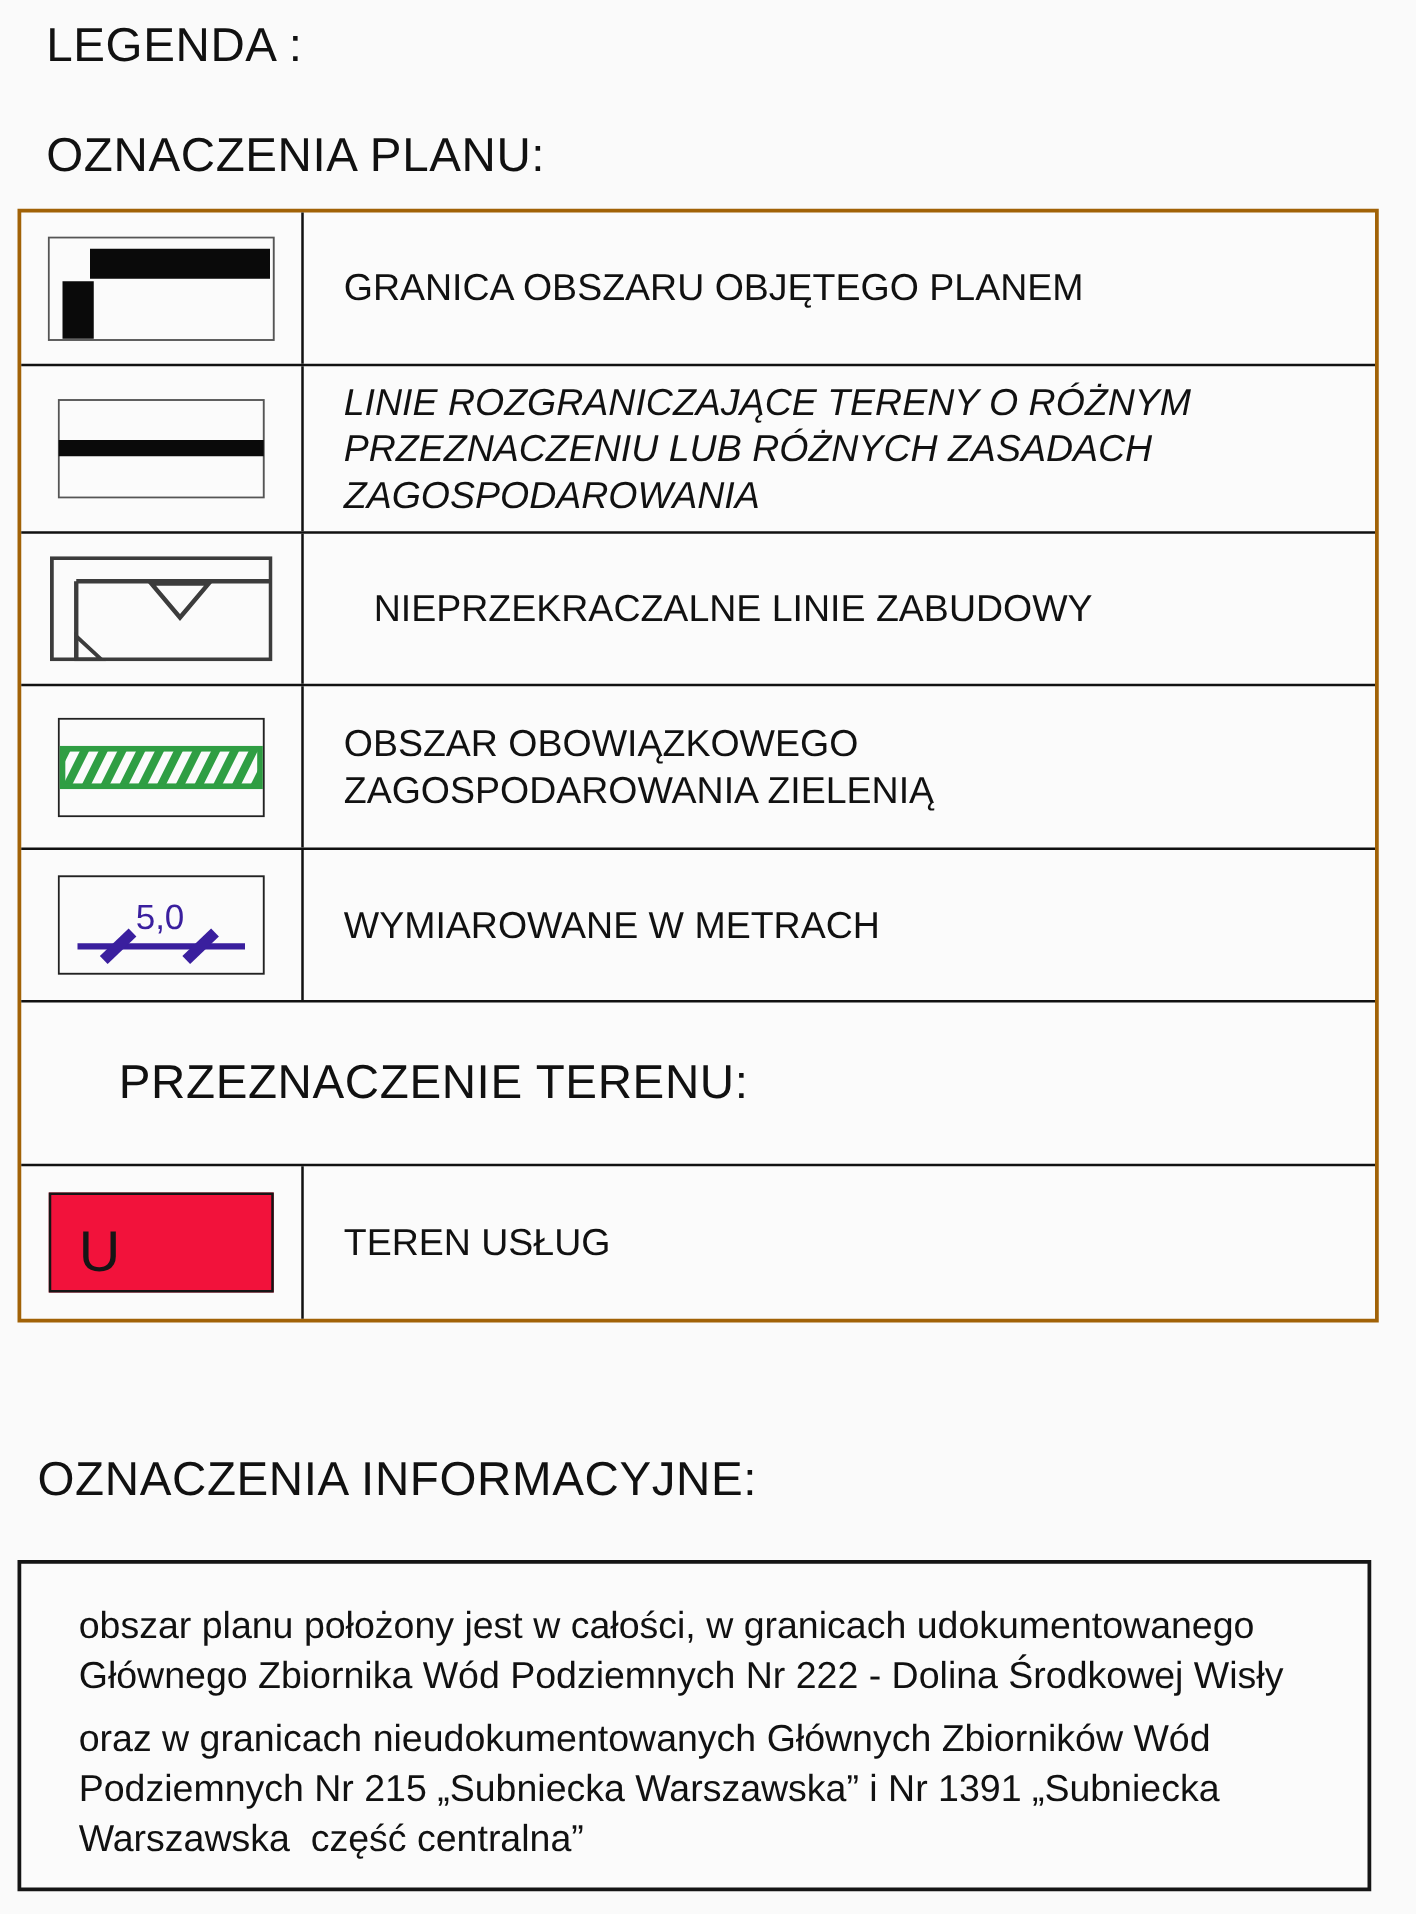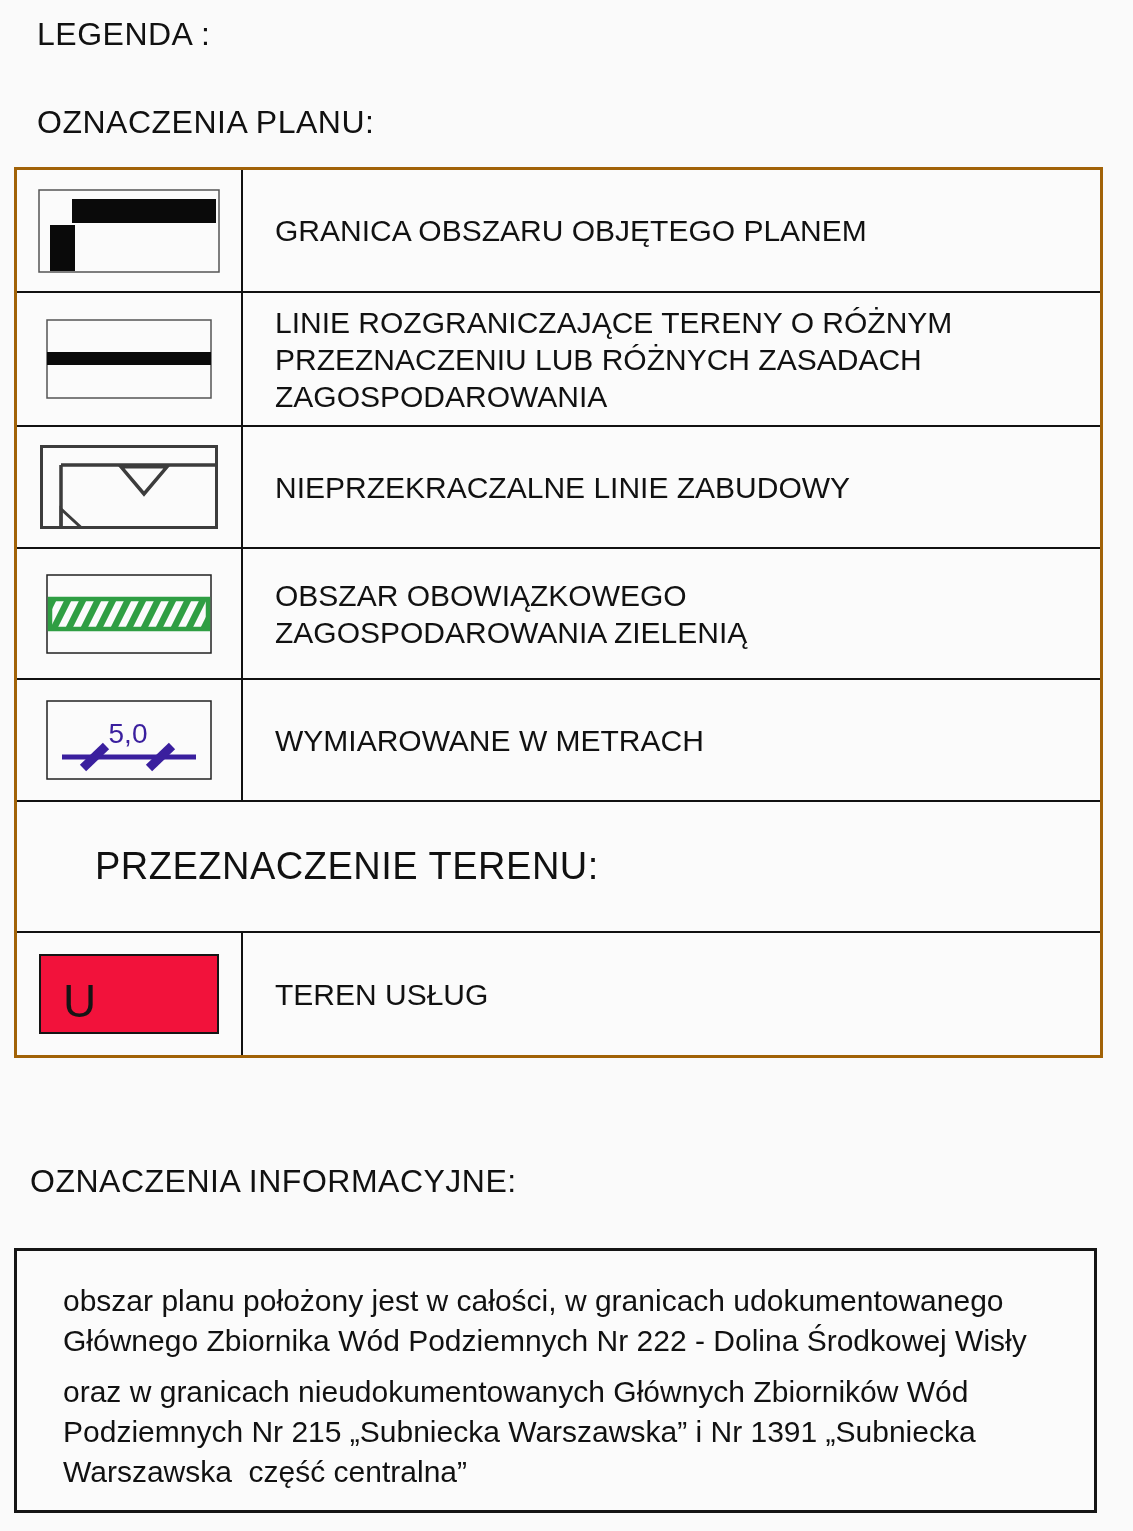--- a/index.html
+++ b/index.html
@@ -10,21 +10,21 @@
     width: 1133px;
     height: 1531px;
     position: relative;
     background: #fafafa;
     color: #111;
     font-family: "Liberation Sans", sans-serif;
     overflow: hidden;
   }
   .heading {
     position: absolute;
-    font-size: 32px;
+    font-size: 38px;
     letter-spacing: 0.5px;
     white-space: nowrap;
   }
   #legend-heading   { left: 37px; top: 16px; }
   #plan-heading     { left: 37px; top: 104px; }
   #info-heading     { left: 30px; top: 1163px; }
 
   
   .legend-table {
     position: absolute;
@@ -52,22 +52,22 @@
     display: flex;
     flex-direction: column;
     justify-content: center;
     padding-left: 32px;
     padding-right: 16px;
     font-size: 30px;
     line-height: 37px;
     white-space: pre-wrap;
   }
   .h-r1 { height: 121px; }
-  .h-r2 { height: 132px; }
-  .h-r3 { height: 120px; }
+  .h-r2 { height: 132px; font-style: italic; }
+  .h-r3 { height: 120px; gap: 24px; }
   .h-r4 { height: 129px; }
   .h-r5 { height: 120px; }
   .h-r6 { height: 129px; }
   .h-r7 { height: 122px; }
 
   .section-cell {
     flex: 1;
     display: flex;
     align-items: center;
     padding-left: 78px;

